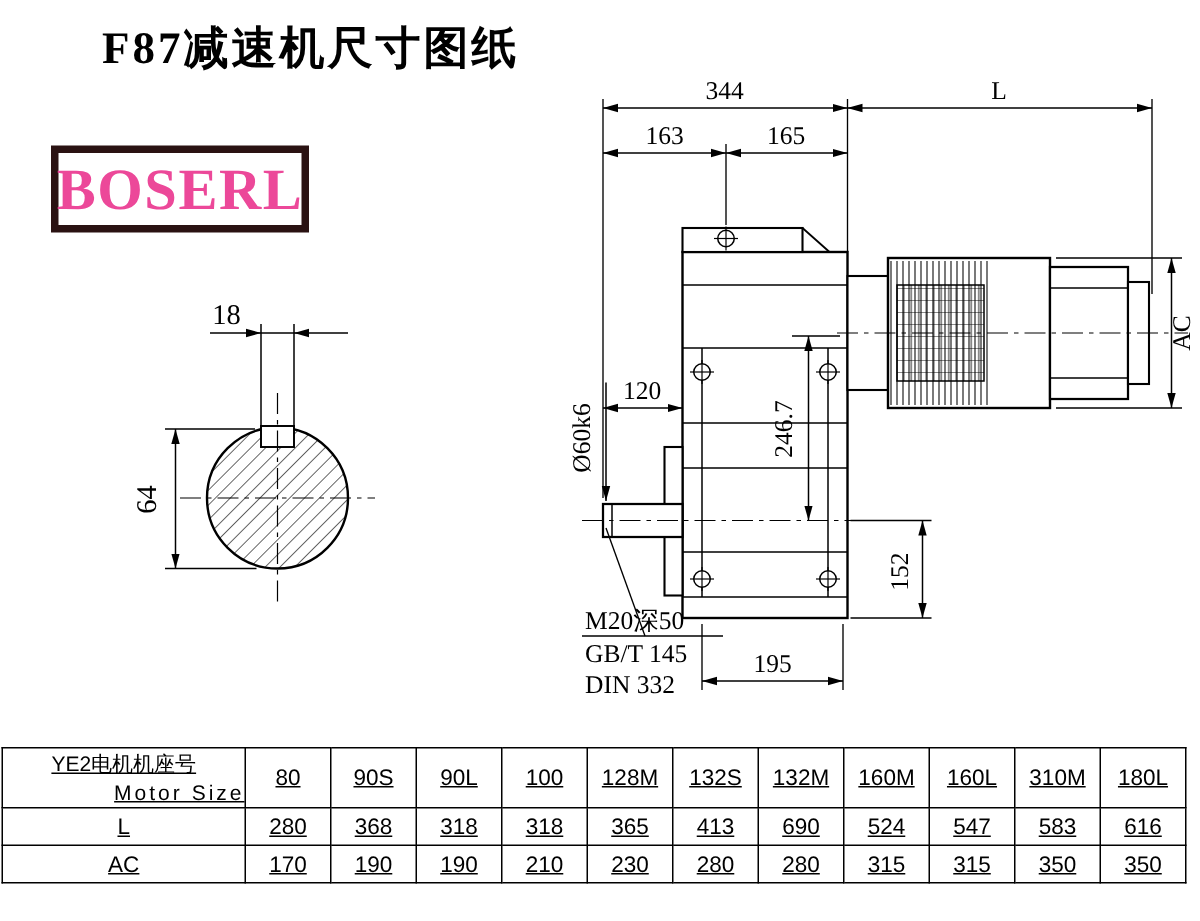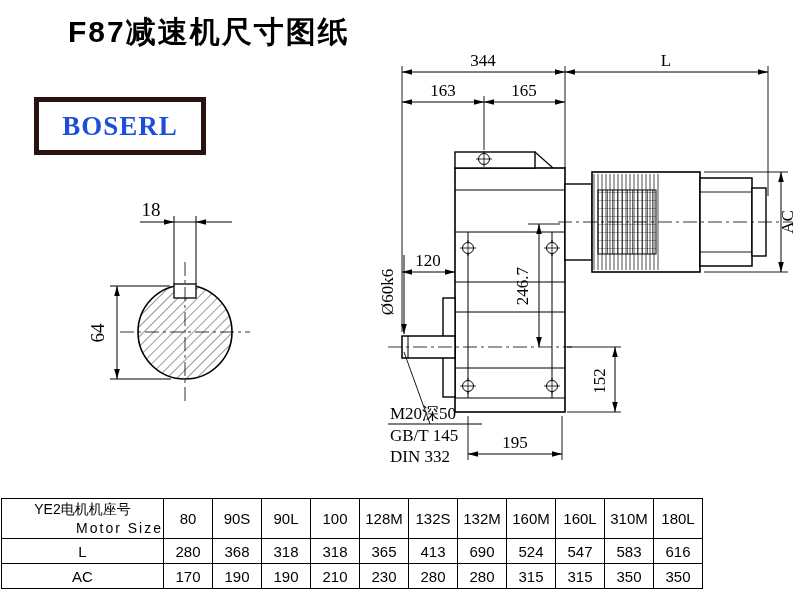--- a/index.html
+++ b/index.html
@@ -1,35 +1,35 @@
 <!DOCTYPE html>
 <html><head>
 <meta charset="utf-8">
 <style>
   * { margin:0; padding:0; box-sizing:border-box; }
   html,body { background:#fff; }
   body { width:800px; height:614px; font-family:"Liberation Sans", sans-serif; position:relative; overflow:hidden; color:#000; }
   .page { position:absolute; left:0; top:0; width:800px; height:614px; background:#fff; }
 
   .title { position:absolute; left:68px; top:12px; font-size:30px; font-weight:bold;
-           letter-spacing:2px; font-family:Liberation Sans, sans-serif; }
+           letter-spacing:2px; font-family:Liberation Serif, serif; }
 
   .logo { position:absolute; left:34px; top:97px; width:172px; height:58px;
           border:5px solid #2a1212; background:#fff; display:flex; align-items:center; justify-content:center; }
-  .logo span { font-family:"Liberation Serif", serif; font-weight:bold; font-size:27px;
-               color:#1d4ed8; letter-spacing:1px; }
+  .logo span { font-family:"Liberation Serif", serif; font-weight:bold; font-size:39px;
+               color:#ec4899; letter-spacing:1px; }
 
   svg.drawing { position:absolute; left:0; top:0; }
   svg text { font-family:"Liberation Serif", serif; fill:#000; }
   .t17 { font-size:17px; }
   .t19 { font-size:19px; }
   .mid { text-anchor:middle; }
 
-  .size-table { position:absolute; left:1px; top:498px; width:702px; border-collapse:collapse;
-                table-layout:fixed; font-size:15px; }
+  .size-table { position:absolute; left:1px; top:498px; width:790px; border-collapse:collapse;
+                table-layout:fixed; font-size:15px;text-decoration:underline; }
   .size-table th, .size-table td { border:1px solid #000; text-align:center; vertical-align:middle;
                 font-weight:normal; padding:1px 0; font-family:"Liberation Sans", sans-serif; }
   .size-table tr.header-row { height:40px; }
   .size-table tr.data-row  { height:25px; }
   .size-table .first-col { font-size:14px; line-height:1.3; }
   .size-table .first-col .en { letter-spacing:2px;text-align:right; }
   col.c0 { width:162px; }
 </style>
 </head>
 <body>

